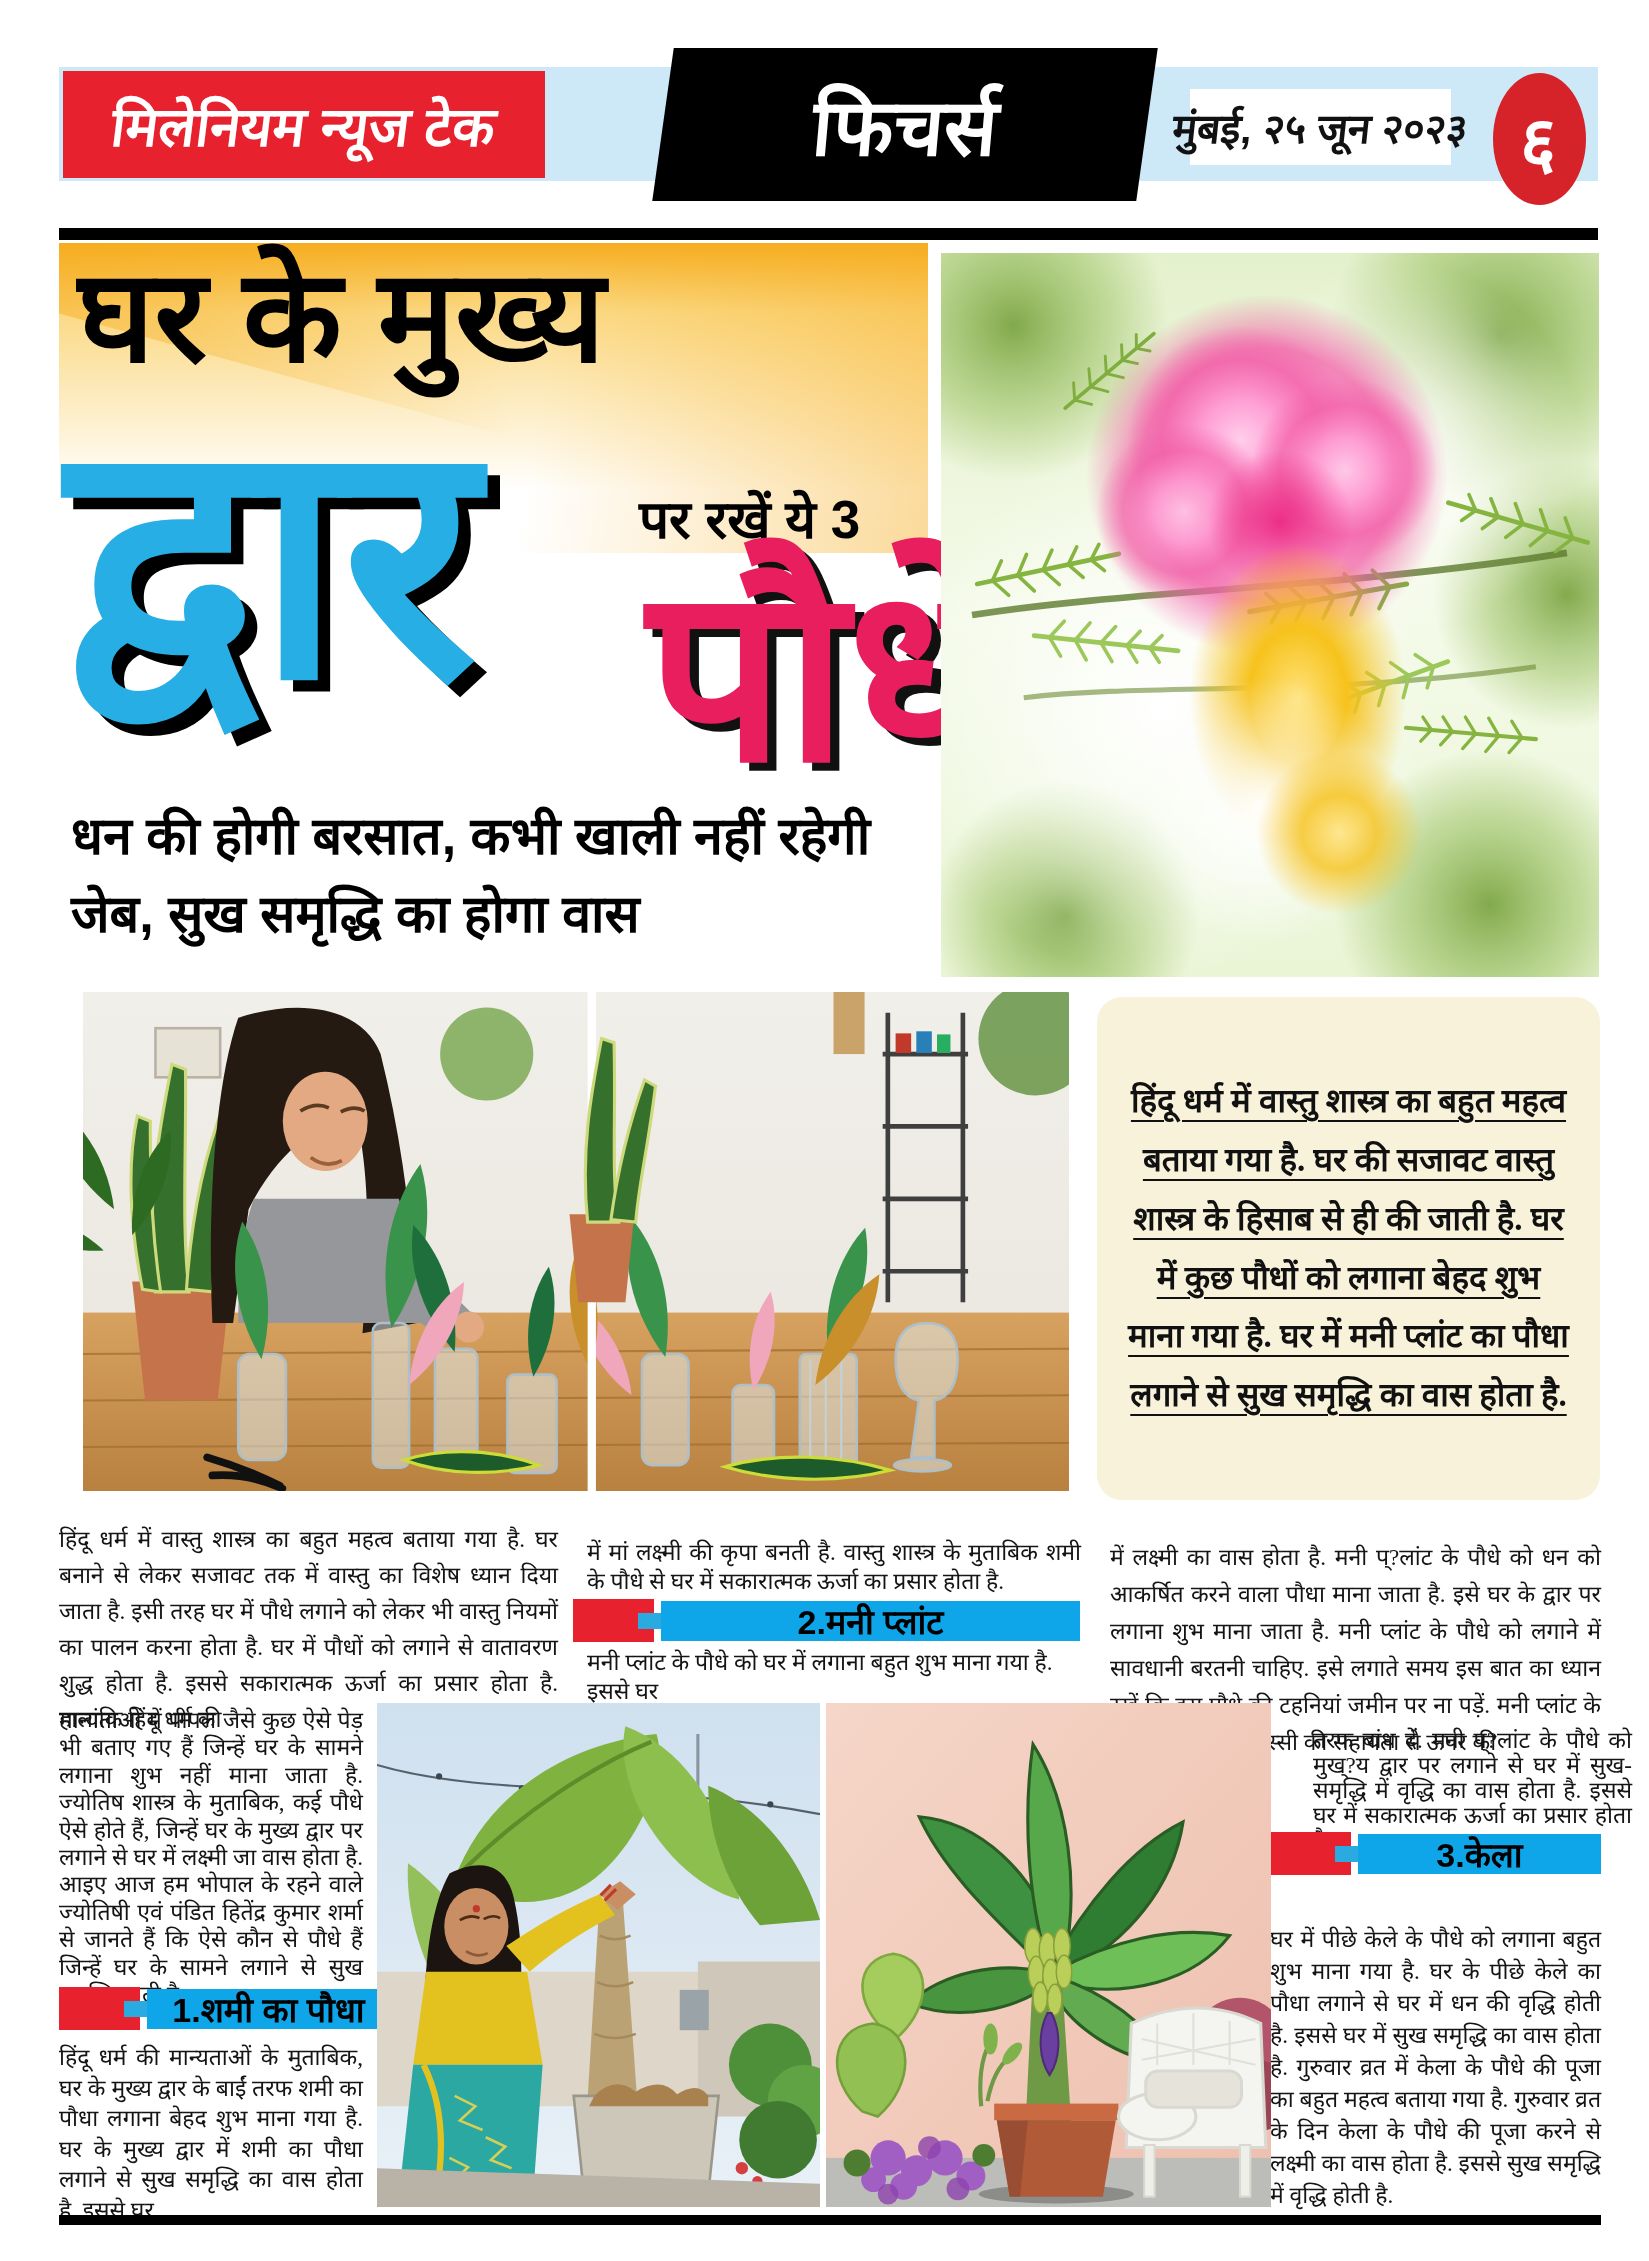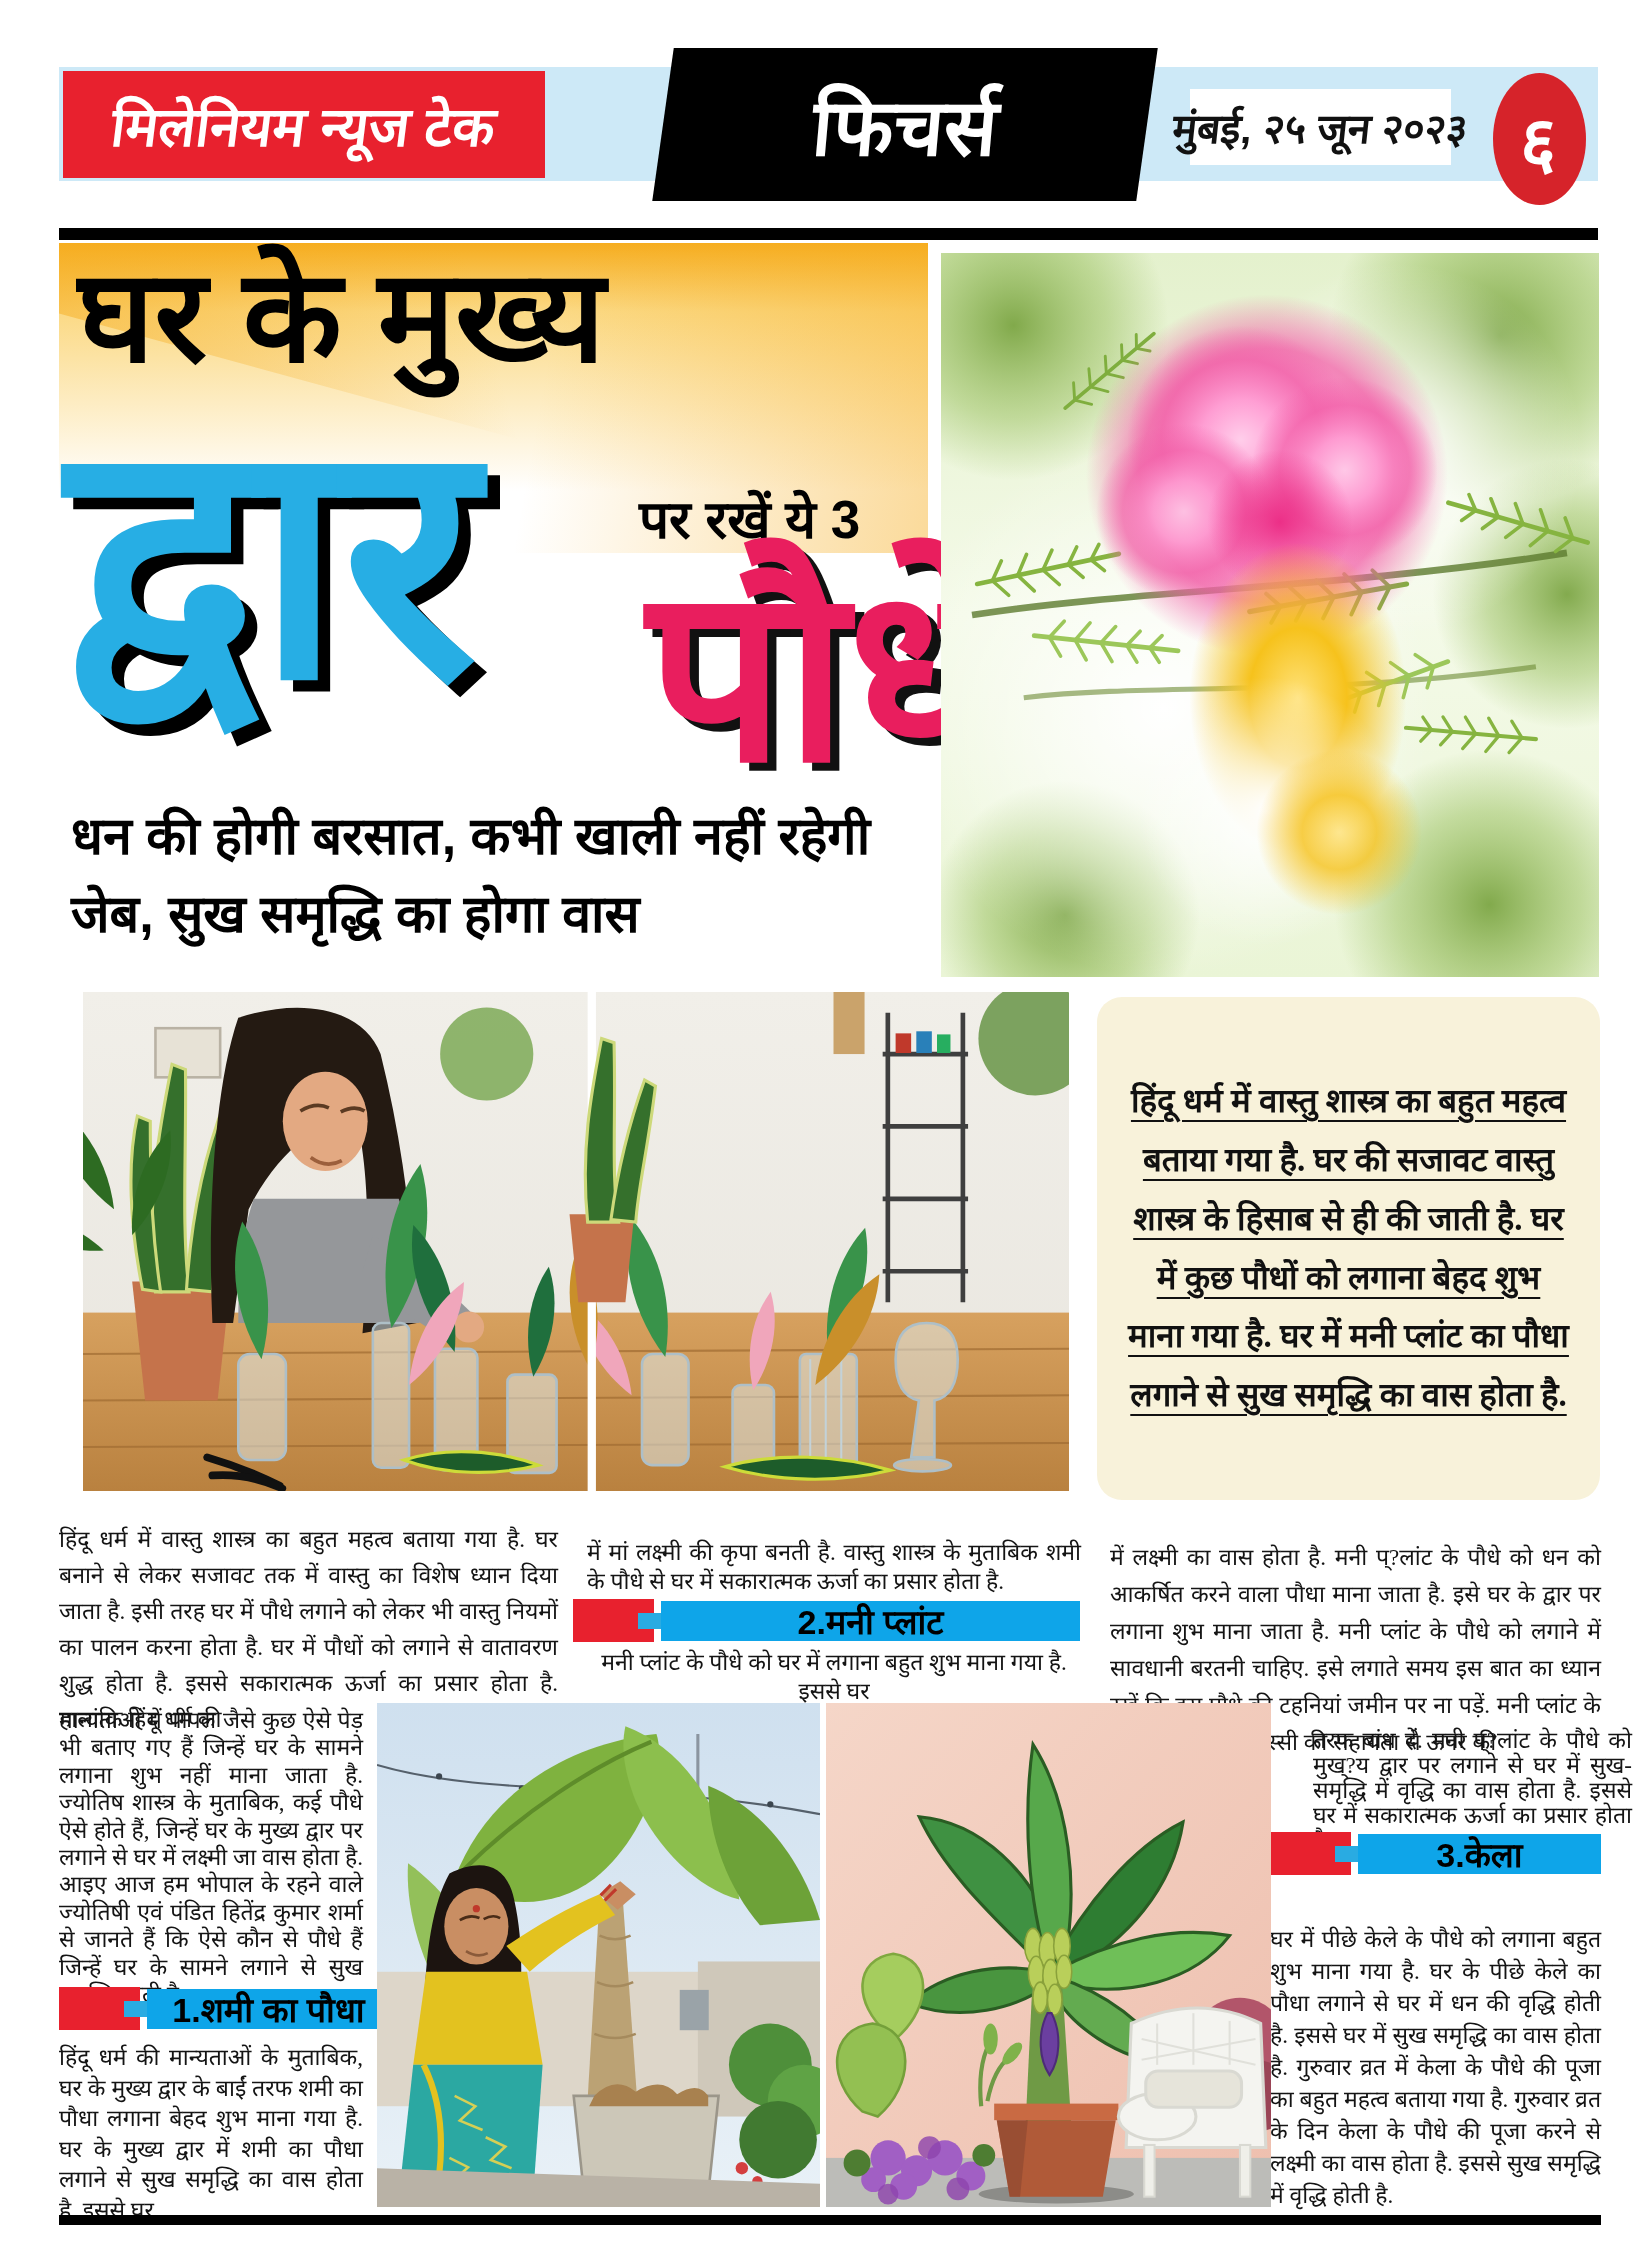--- a/index.html
+++ b/index.html
@@ -56,21 +56,21 @@
      display:flex;align-items:center;justify-content:center;padding:31px 28.5px;box-sizing:border-box;}
   .hibox p{margin:0;font-weight:bold;font-size:33px;line-height:1.78;text-align:center;
      text-decoration:underline;text-underline-offset:8.3px;text-decoration-thickness:2.1px;}
 
   
   .body-text{font-size:23px;text-align:justify;color:#141414;}
   .c1w{left:59px;top:1522px;width:499px;line-height:36px;}
   .c1n{left:59px;top:1707px;width:304px;line-height:27.4px;}
   .c1b{left:59px;top:2043px;width:304px;line-height:30.5px;}
   .c2t{left:587px;top:1539px;width:494px;line-height:28.5px;}
-  .c2l{left:587px;top:1649px;width:494px;line-height:28.5px;text-align:center;}
+  .c2l{left:587px;top:1649px;width:494px;line-height:28.5px;text-align:left;}
   .c3w{left:1110px;top:1539px;width:491px;line-height:37px;}
   .c3n{left:1313px;top:1728px;width:319px;line-height:25px;}
   .c3b{left:1270px;top:1904px;width:331px;line-height:32px;margin-top:20px;}
 
   
   .shead{position:absolute;height:44px;}
   .shead .red{position:absolute;left:0;top:0;width:81px;height:43px;background:#e8212e;}
   .shead .blue{position:absolute;left:65px;top:14px;width:32px;height:16px;background:#29abe2;}
   .shead .bar{position:absolute;left:88px;top:2.1px;right:0;height:40px;background:#0ea5e9;
       display:flex;align-items:center;justify-content:center;}

